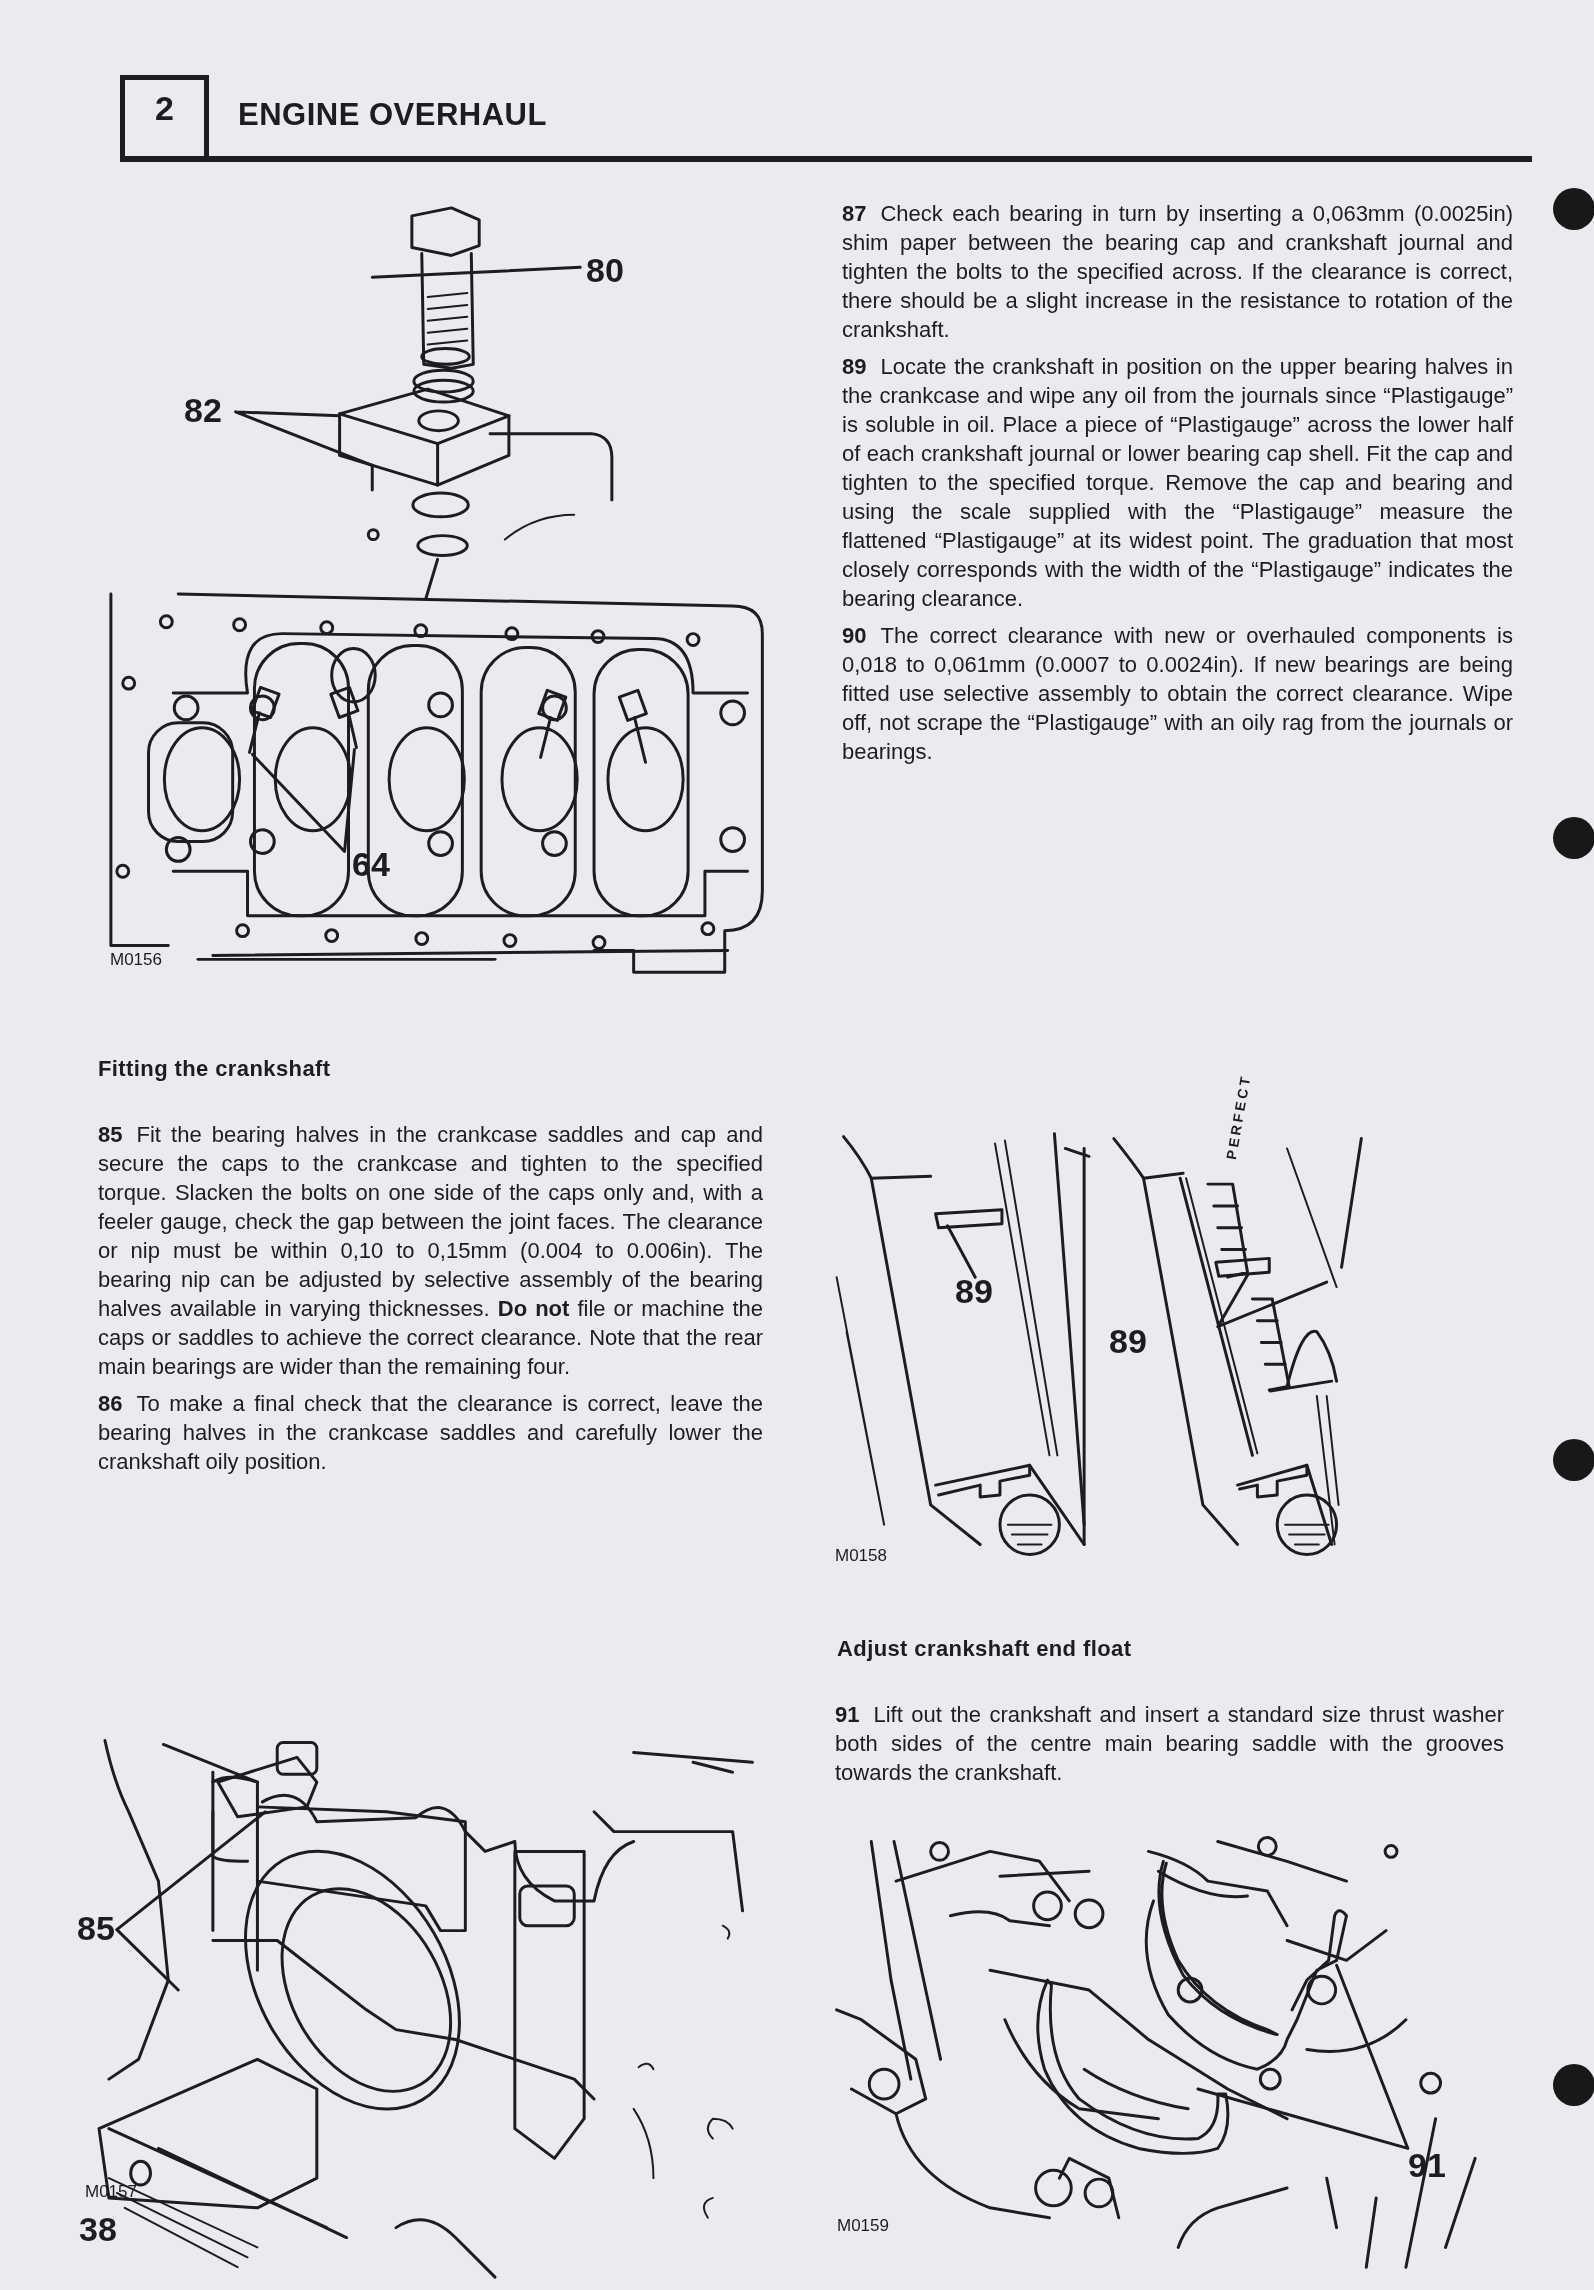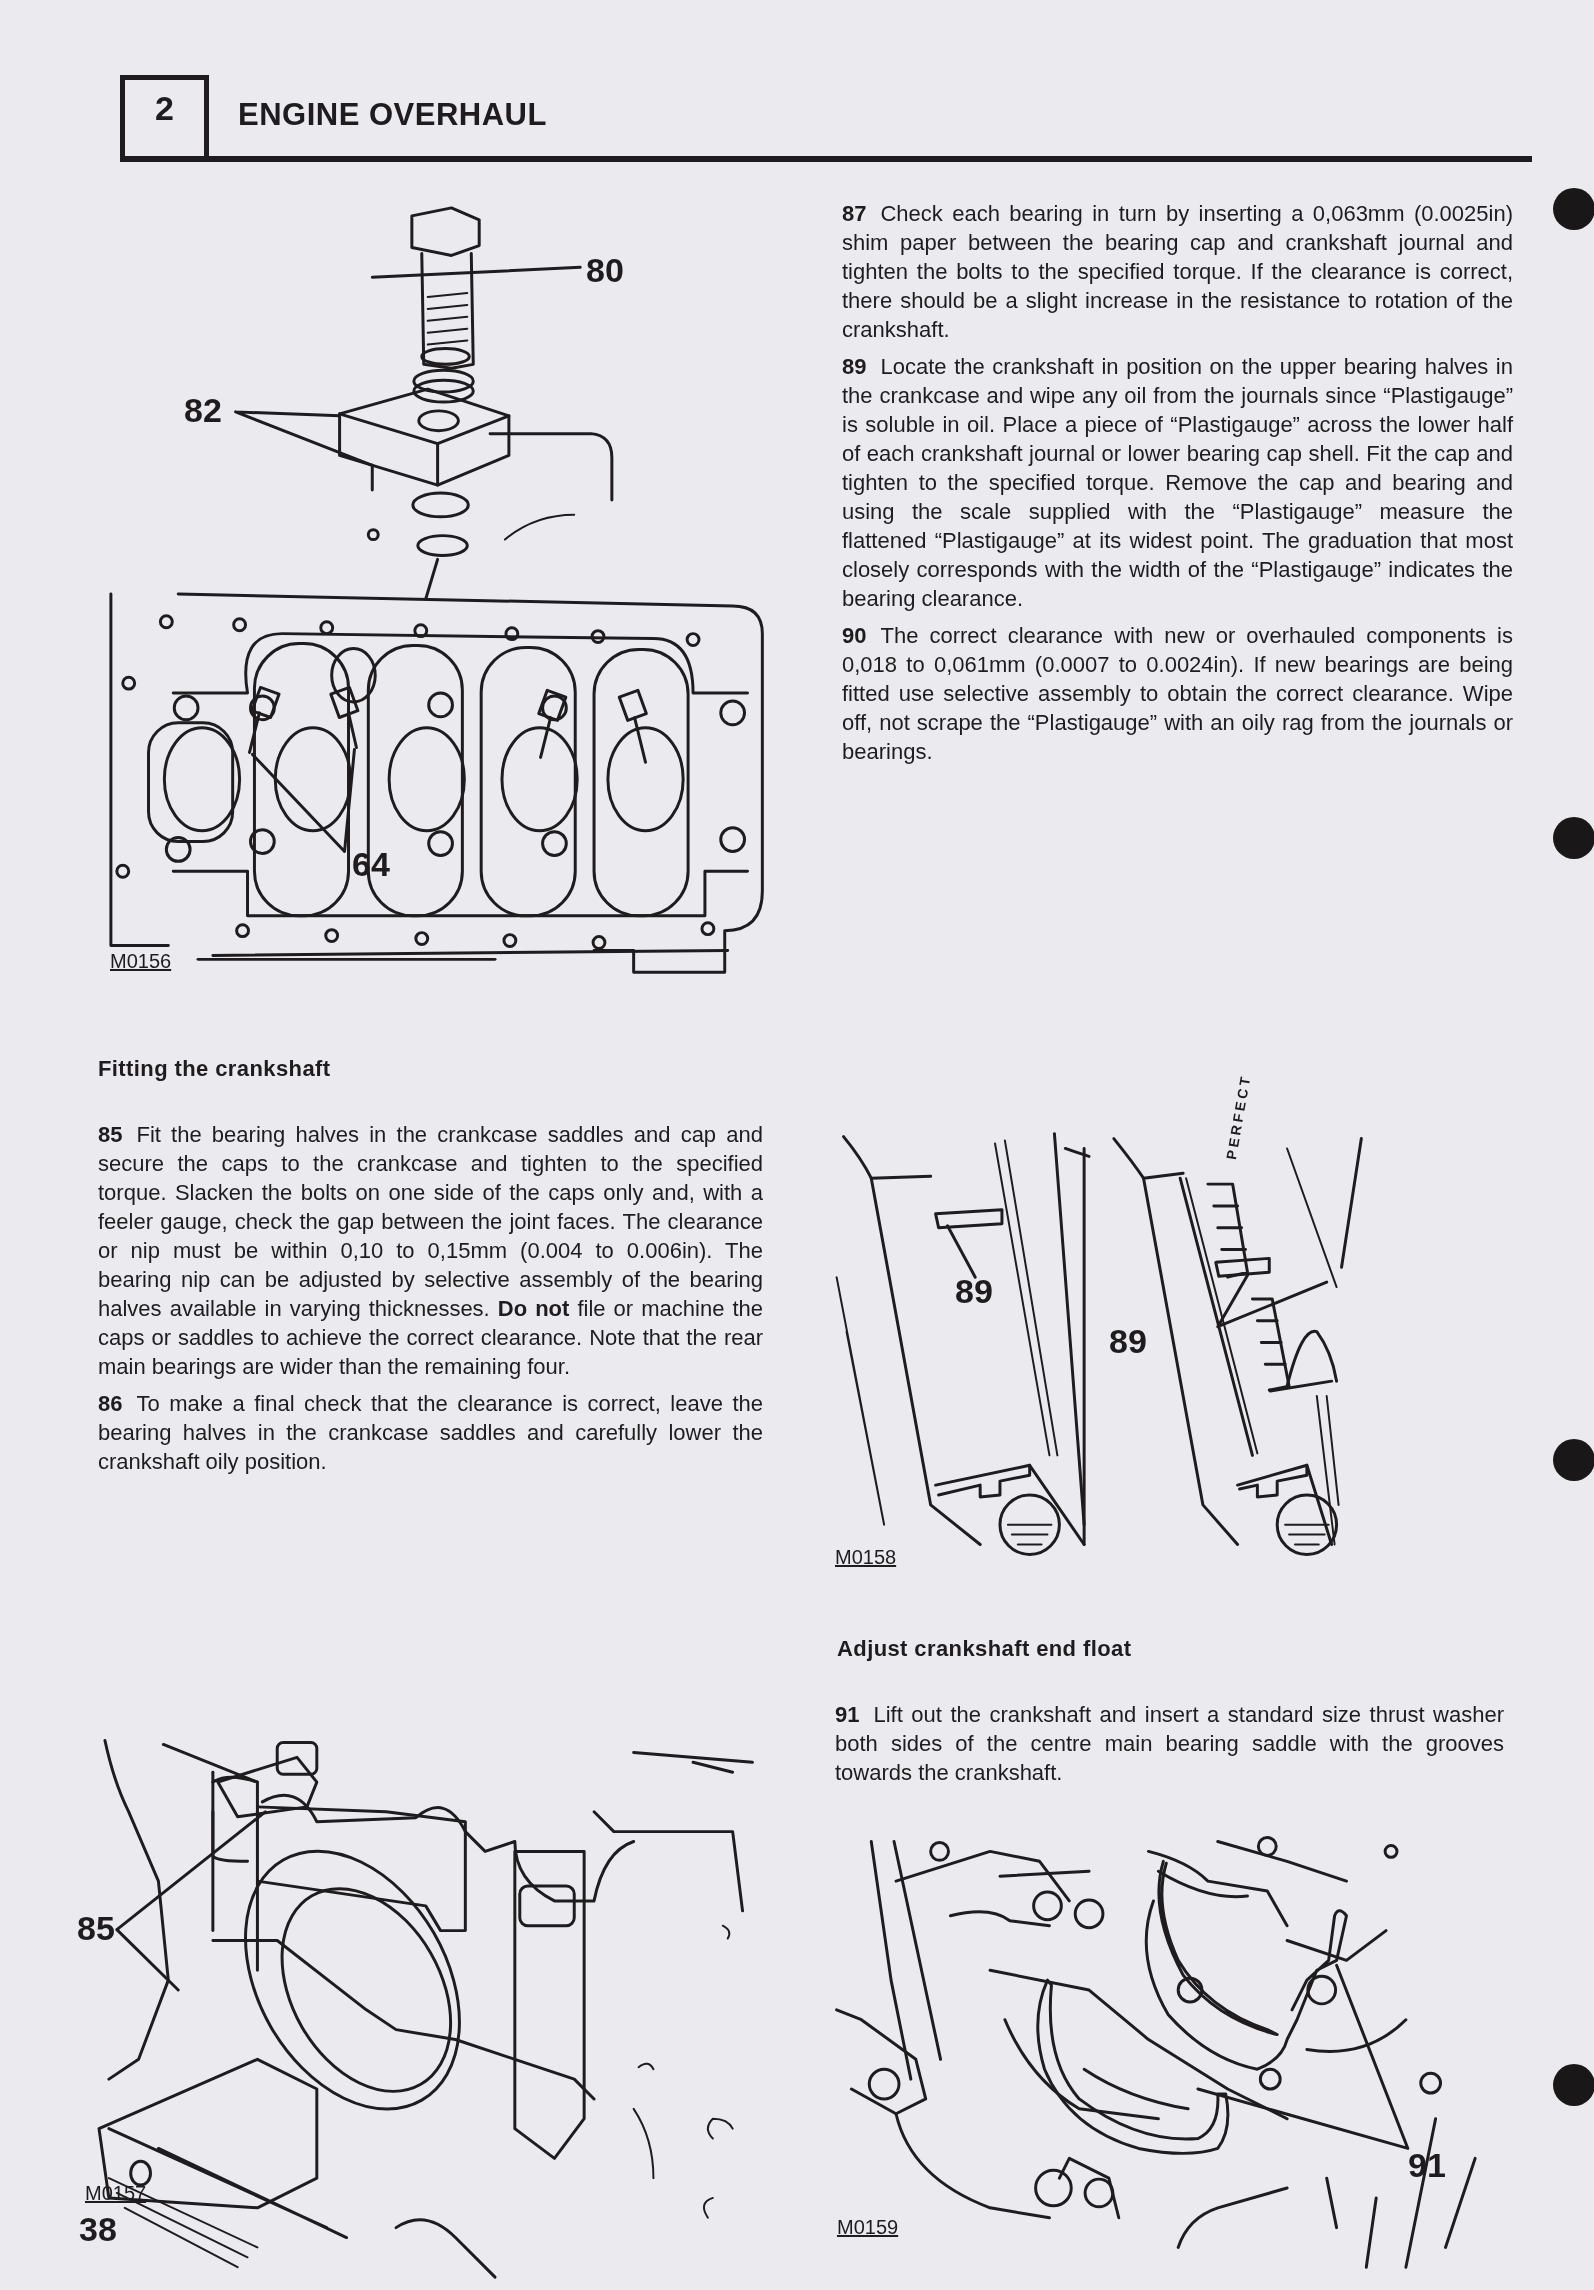--- a/index.html
+++ b/index.html
@@ -17,21 +17,21 @@
   
   .hole { width:42px; height:42px; border-radius:50%; background:#1a1718; left:1553px; }
   
   .col { font-size:22px; line-height:29px; text-align:justify; }
   .col-left { left:98px; width:665px; }
   .col-right { left:842px; width:671px; }
   .para { margin:0 0 8px 0; }
   .pnum { font-weight:bold; margin-right:14px; }
   .lead { font-weight:bold; }
   .section-heading { font-size:22px; font-weight:bold; letter-spacing:0.4px; }
-  .fig-code { font-size:20px;text-decoration:underline; }
+  .fig-code { font-size:17px; }
   .callout { font-size:34px; font-weight:bold; }
   .page-num { font-size:34px; font-weight:bold; }
   svg.fig { position:absolute; overflow:visible; }
   svg.fig * { fill:none; stroke:#1e1c1e; stroke-width:3; stroke-linejoin:round; stroke-linecap:round; }
   svg.fig .thin { stroke-width:2; }
 </style>
 </head>
 <body>
 
 <div class="abs chap-box"></div>
@@ -180,21 +180,21 @@
   <path d="M118 1949 L268 1830 M118 1949 L180 2010"></path>
 </svg>
 <div class="abs callout" style="left:77px;top:1909px">85</div>
 <div class="abs fig-code" style="left:85px;top:2182px">M0157</div>
 </div>
 
 <div class="abs page-num" style="left:79px;top:2210px">38</div>
 
 <div class="abs col col-right" style="top:199px">
   <p class="para">
-    <span class="pnum">87</span><span>Check each bearing in turn by inserting a 0,063mm (0.0025in) shim paper between the bearing cap and crankshaft journal and tighten the bolts to the specified torque. If the clearance is correct, there should be a slight increase in the resistance to rotation of the crankshaft.</span>
+    <span class="pnum">87</span><span>Check each bearing in turn by inserting a 0,063mm (0.0025in) shim paper between the bearing cap and crankshaft journal and tighten the bolts to the specified across. If the clearance is correct, there should be a slight increase in the resistance to rotation of the crankshaft.</span>
   </p>
   <p class="para">
     <span class="pnum">89</span><span>Locate the crankshaft in position on the upper bearing halves in the crankcase and wipe any oil from the journals since “Plastigauge” is soluble in oil. Place a piece of “Plastigauge” across the lower half of each crankshaft journal or lower bearing cap shell. Fit the cap and tighten to the specified torque. Remove the cap and bearing and using the scale supplied with the “Plastigauge” measure the flattened “Plastigauge” at its widest point. The graduation that most closely corresponds with the width of the “Plastigauge” indicates the bearing clearance.</span>
   </p>
   <p class="para">
     <span class="pnum">90</span><span>The correct clearance with new or overhauled components is 0,018 to 0,061mm (0.0007 to 0.0024in). If new bearings are being fitted use selective assembly to obtain the correct clearance. Wipe off, not scrape the “Plastigauge” with an oily rag from the journals or bearings.</span>
   </p>
 </div>
 
 <div>

